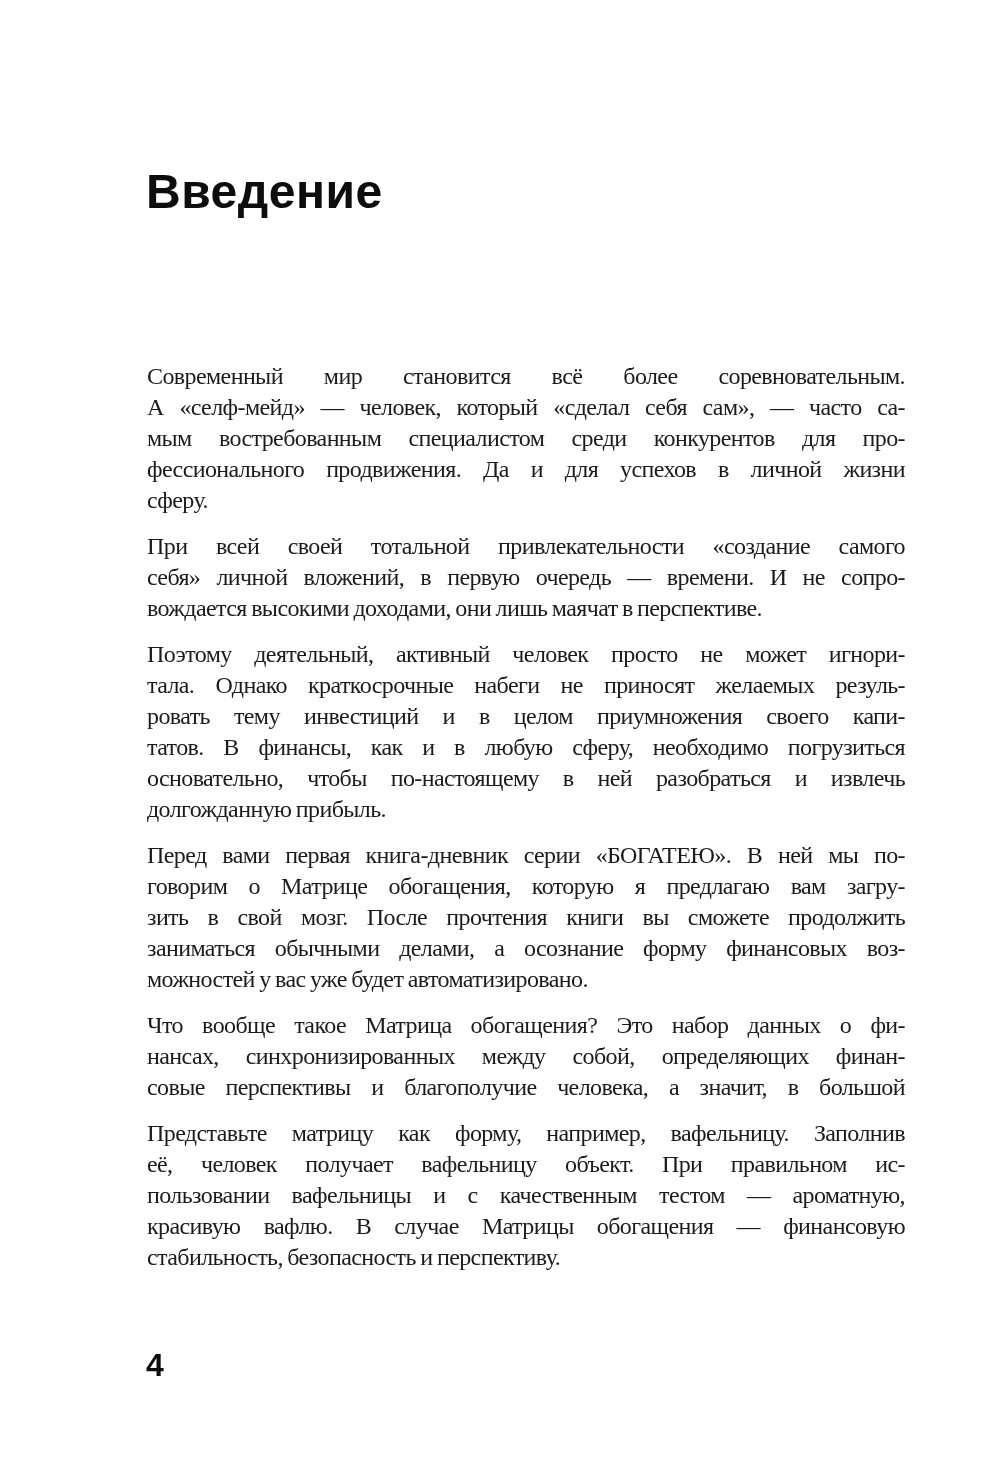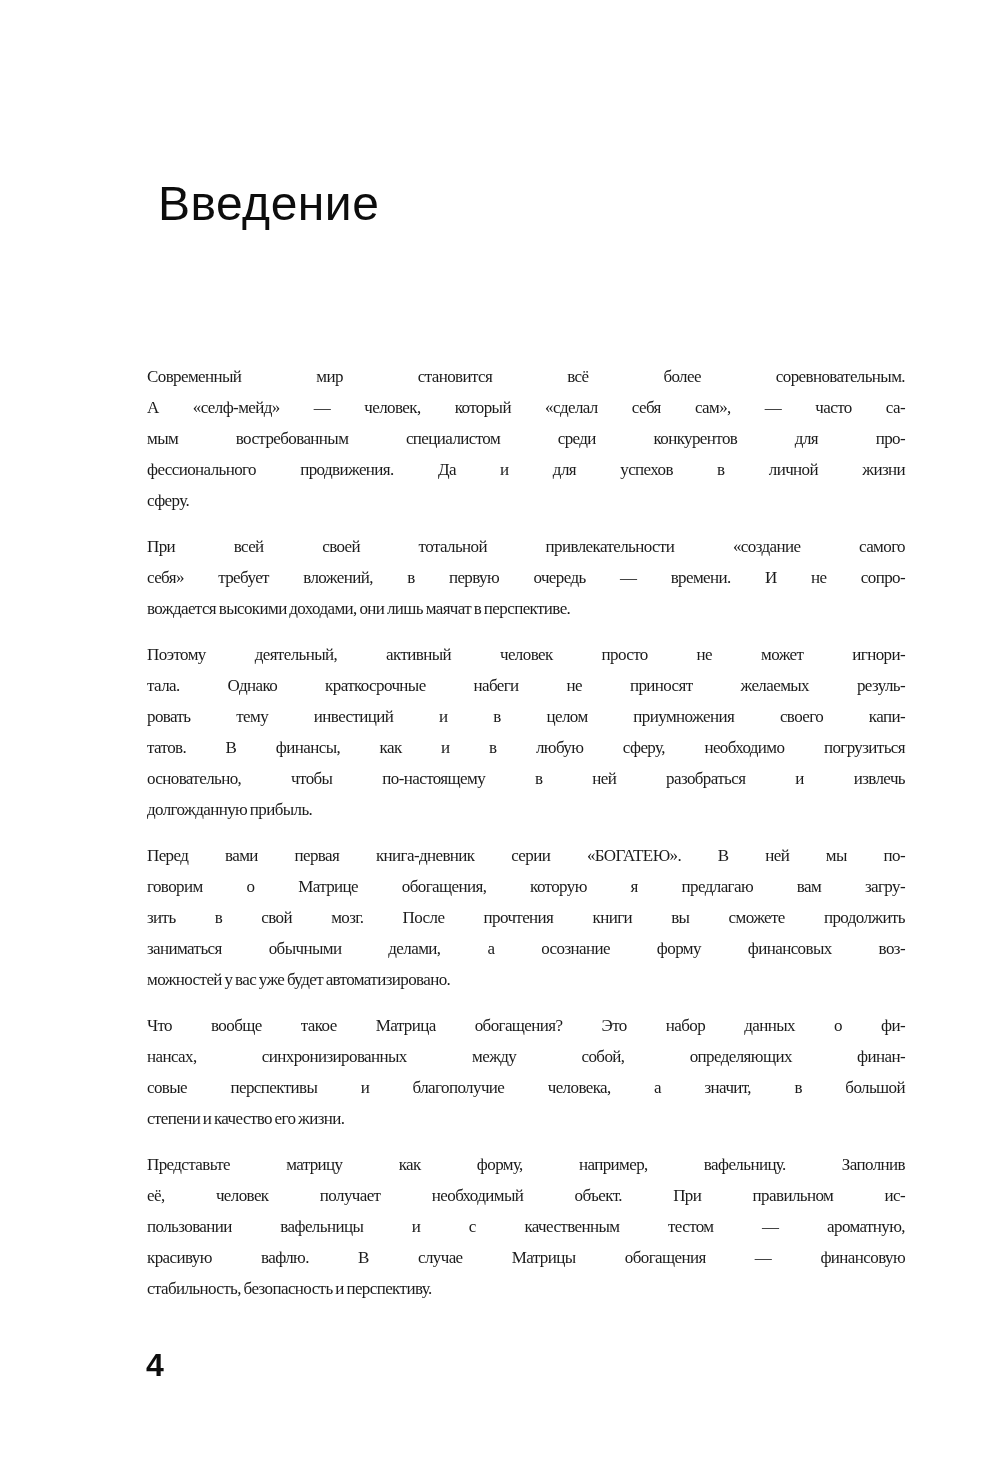--- a/index.html
+++ b/index.html
@@ -11,35 +11,35 @@
     position: relative;
     width: 1000px;
     height: 1483px;
     background: #ffffff;
     overflow: hidden;
   }
   .chapter-title {
     position: absolute;
     left: 146px;
     top: 166px;
-    margin: 12px;
+    margin: 0;
     font-family: "Liberation Sans", sans-serif;
-    font-weight: 400;
+    font-weight: 700;
     font-size: 48px;
     line-height: 1.1;
     letter-spacing: 0.5px;
     color: #0d0d0d;
   }
   .body-text {
     position: absolute;
     left: 147px;
     top: 361px;
     width: 758px;
     font-family: "Liberation Serif", serif;
-    font-size: 17px;
+    font-size: 24px;
     line-height: 31px;
     letter-spacing: -0.6px;
     word-spacing: -1px;
     color: #1b1b1b;
   }
   .para {
     margin: 0 0 15px 0;
   }
   .line {
     text-align: justify;
@@ -67,21 +67,21 @@
   <main class="body-text">
       <div class="para">
         <div class="line">Современный мир становится всё более соревновательным.</div>
         <div class="line">А «селф-мейд» — человек, который «сделал себя сам», — часто са-</div>
         <div class="line">мым востребованным специалистом среди конкурентов для про-</div>
         <div class="line">фессионального продвижения. Да и для успехов в личной жизни</div>
         <div class="line last">сферу.</div>
       </div>
       <div class="para">
         <div class="line">При всей своей тотальной привлекательности «создание самого</div>
-        <div class="line">себя» требует вложений, в первую очередь — времени. И не сопро-</div>
+        <div class="line">себя» личной вложений, в первую очередь — времени. И не сопро-</div>
         <div class="line last">вождается высокими доходами, они лишь маячат в перспективе.</div>
       </div>
       <div class="para">
         <div class="line">Поэтому деятельный, активный человек просто не может игнори-</div>
         <div class="line">тала. Однако краткосрочные набеги не приносят желаемых резуль-</div>
         <div class="line">ровать тему инвестиций и в целом приумножения своего капи-</div>
         <div class="line">татов. В финансы, как и в любую сферу, необходимо погрузиться</div>
         <div class="line">основательно, чтобы по-настоящему в ней разобраться и извлечь</div>
         <div class="line last">долгожданную прибыль.</div>
       </div>
@@ -89,24 +89,23 @@
         <div class="line">Перед вами первая книга-дневник серии «БОГАТЕЮ». В ней мы по-</div>
         <div class="line">говорим о Матрице обогащения, которую я предлагаю вам загру-</div>
         <div class="line">зить в свой мозг. После прочтения книги вы сможете продолжить</div>
         <div class="line">заниматься обычными делами, а осознание форму финансовых воз-</div>
         <div class="line last">можностей у вас уже будет автоматизировано.</div>
       </div>
       <div class="para">
         <div class="line">Что вообще такое Матрица обогащения? Это набор данных о фи-</div>
         <div class="line">нансах, синхронизированных между собой, определяющих финан-</div>
         <div class="line">совые перспективы и благополучие человека, а значит, в большой</div>
-        <div class="line last">степени и качество его жизни.</div>
       </div>
       <div class="para">
         <div class="line">Представьте матрицу как форму, например, вафельницу. Заполнив</div>
-        <div class="line">её, человек получает необходимый объект. При правильном ис-</div>
+        <div class="line">её, человек получает вафельницу объект. При правильном ис-</div>
         <div class="line">пользовании вафельницы и с качественным тестом — ароматную,</div>
         <div class="line">красивую вафлю. В случае Матрицы обогащения — финансовую</div>
         <div class="line last">стабильность, безопасность и перспективу.</div>
       </div>
     </main>
   <div class="page-number">4</div>
 </div>
 
 </body></html>

